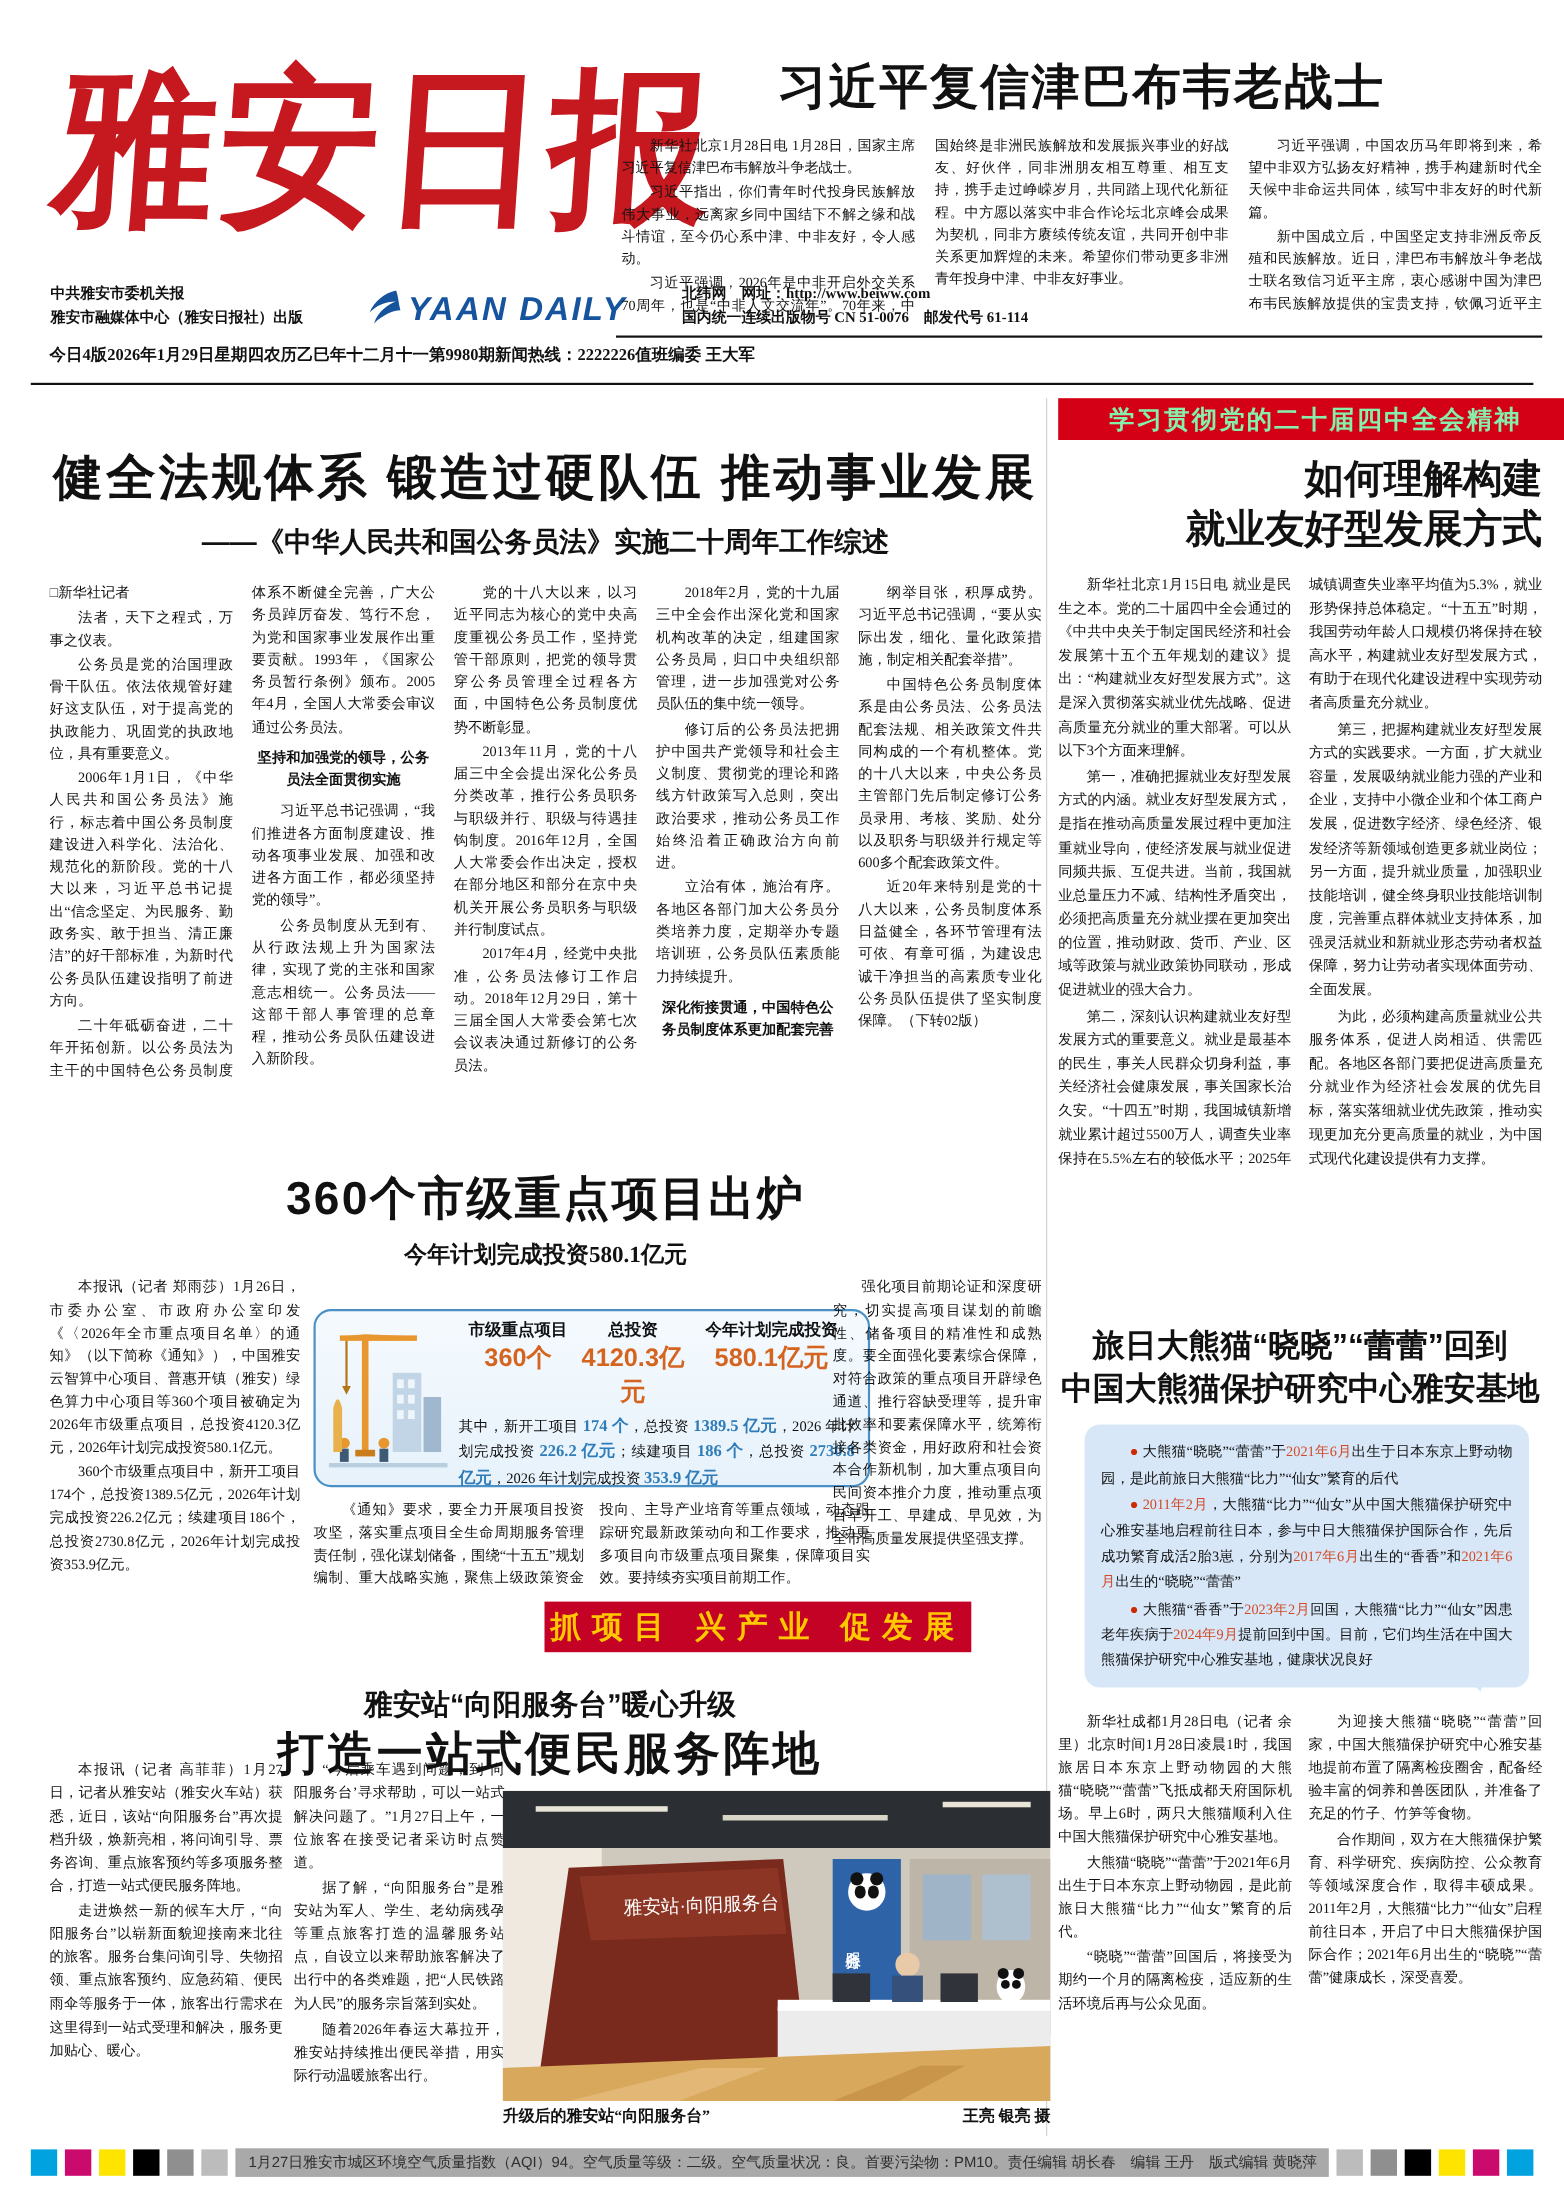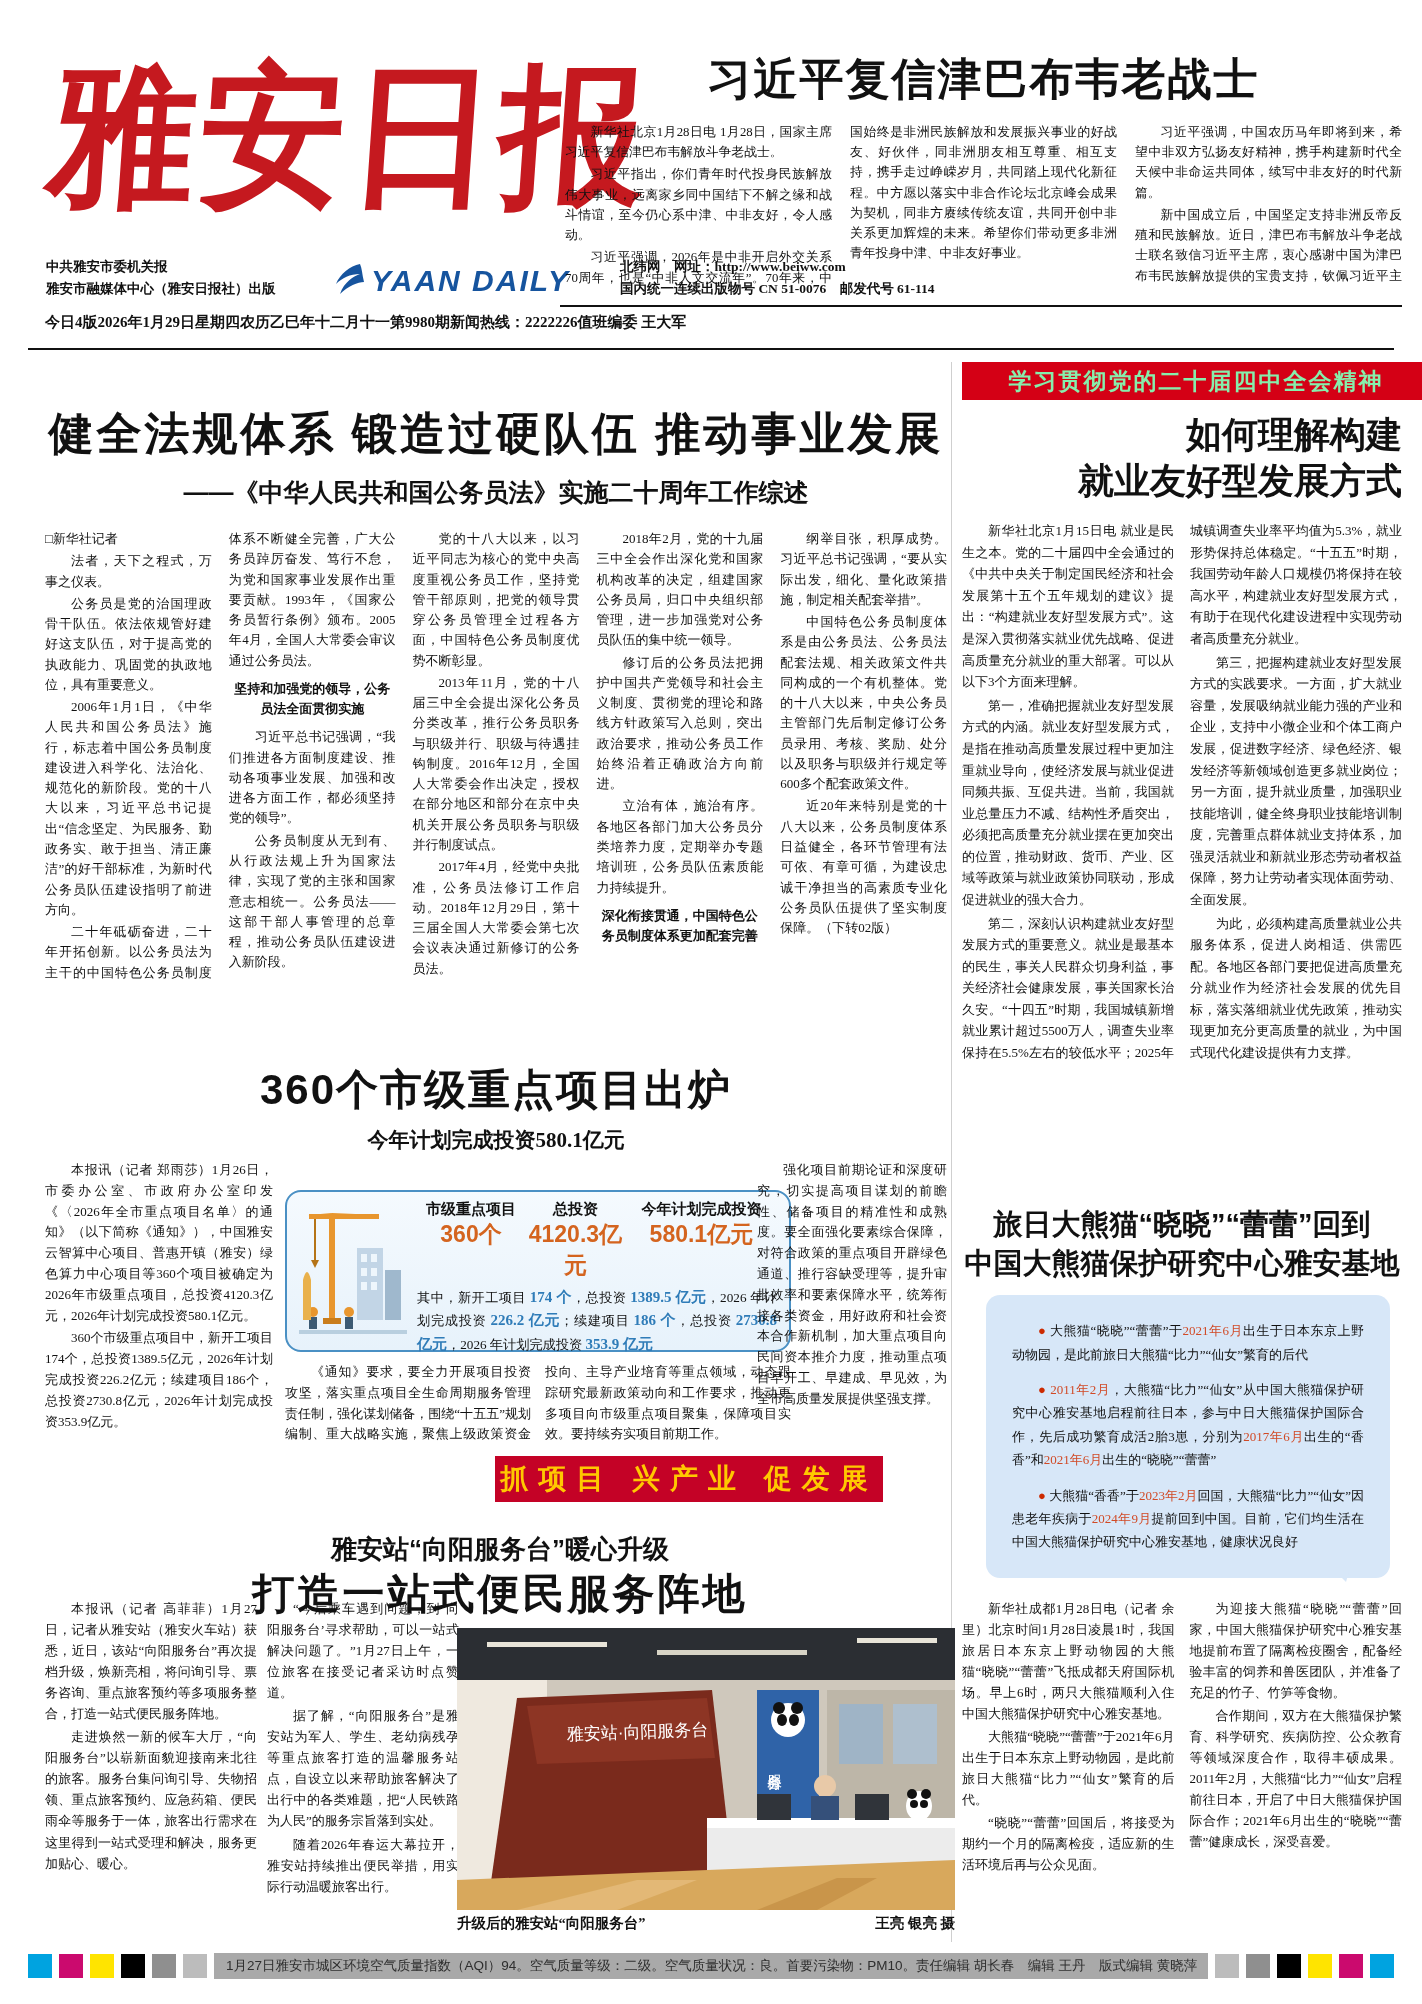--- a/index.html
+++ b/index.html
@@ -89,21 +89,21 @@
      justify-content:space-between;font-size:14.5px;font-weight:700;}
 
   
   .panda-story{position:absolute;left:962px;top:1205px;width:440px;height:748px;}
   .panda-story h2{margin:0;font-family:"Liberation Sans","DejaVu Sans",sans-serif;font-weight:900;
      font-size:29px;line-height:1.35;text-align:center;}
   .panda-infobox{margin:12px 0 0 24px;width:404px;box-sizing:border-box;background:#d7e7f8;
      border-radius:14px;padding:12px 14px;font-size:13px;line-height:1.8;position:relative;text-align:justify;}
   .panda-infobox:after{content:"";position:absolute;right:40px;bottom:-18px;width:0;height:0;
      border:14px solid transparent;border-top-color:#d7e7f8;border-right-width:4px;}
-  .panda-infobox p{margin:12px;text-indent:2em;}
+  .panda-infobox p{margin:1px;text-indent:2em;}
   .panda-infobox p::before{content:"● ";color:#cc2a00;}
   .panda-infobox .hl{color:#d14a26;}
   .panda-body{margin-top:20px;height:448px;column-count:2;column-gap:15px;font-size:13px;line-height:1.62;}
 
   
   .bottom-bar{position:absolute;left:28px;top:1952px;width:1366px;height:28px;display:flex;
      align-items:center;gap:7px;}
   .swatch{width:24px;height:24px;flex:0 0 auto;}
   .aqi-strip{flex:1;height:26px;background:#a9a9a9;color:#2e2e2e;display:flex;align-items:center;
      justify-content:space-between;padding:0 12px;font-size:13.5px;

